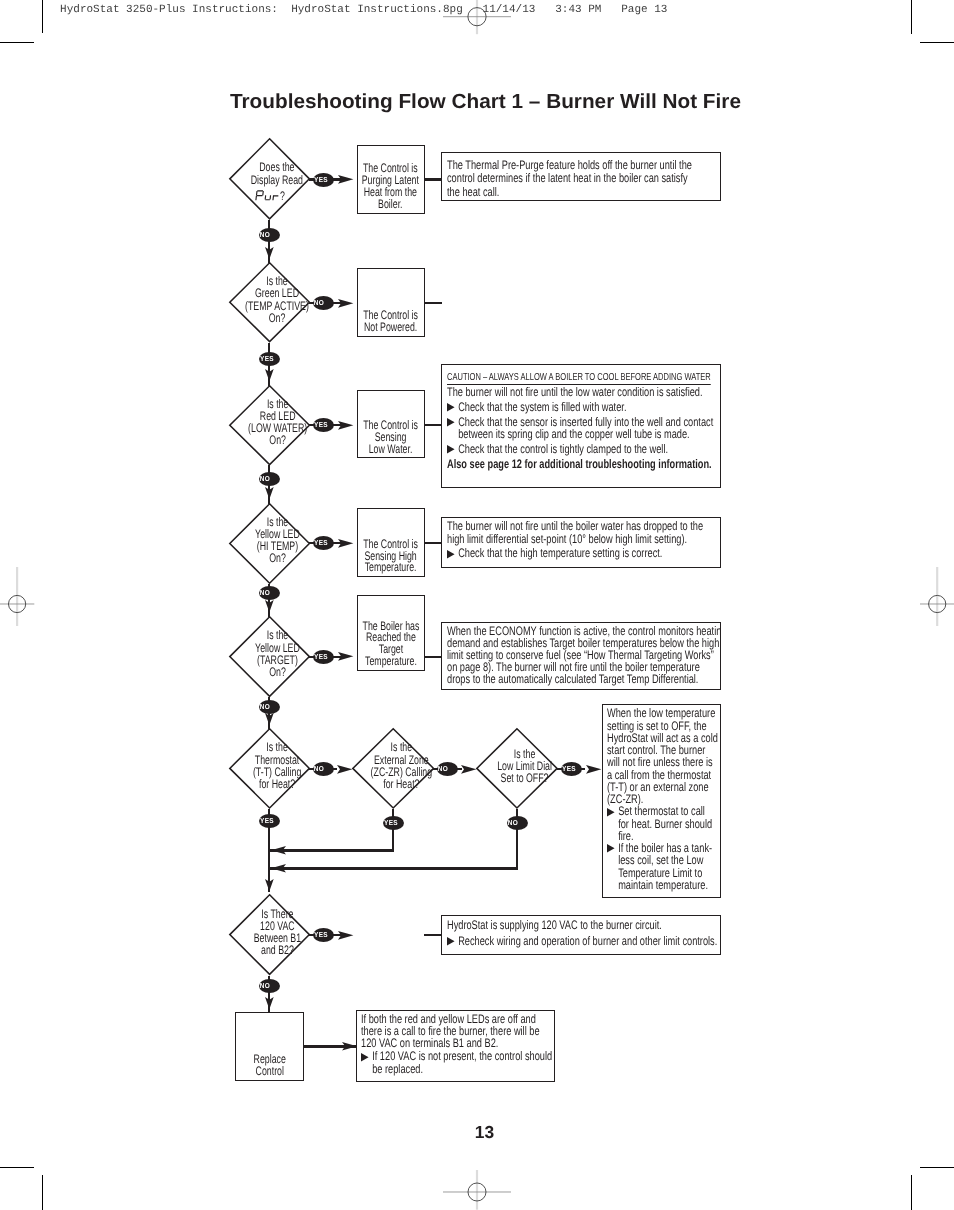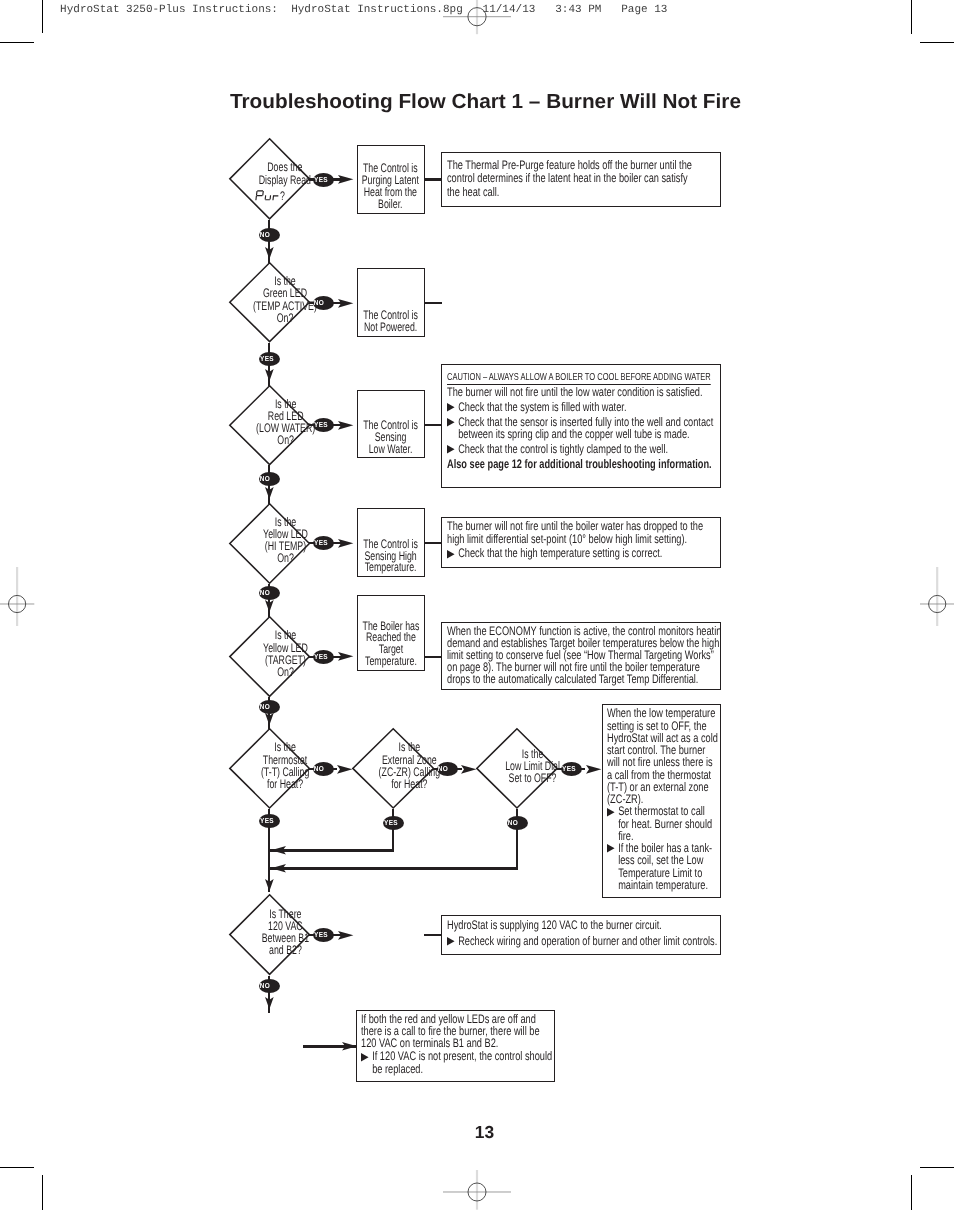--- a/index.html
+++ b/index.html
@@ -47,21 +47,21 @@
   .panel .ln{display:block;white-space:nowrap;}
   .panel .caution{font-size:10.12px;line-height:12.0px;
                   border-bottom:1.35px solid #231f20;
                   margin-bottom:1.5px;display:inline-block;white-space:nowrap;}
   .panel .bullet{position:relative;padding-left:15.0px;}
   .panel .bullet .bul{position:absolute;left:0.2px;top:2.2px;}
   .panel .footnote{font-weight:bold;margin-top:2.5px;white-space:nowrap;}
 
   
   .dia{position:absolute;}
-  .dia .lbl{position:absolute;left:16px;top:0;width:100%;height:100%;
+  .dia .lbl{position:absolute;left:8px;top:0;width:100%;height:100%;
             display:flex;align-items:center;justify-content:center;}
   .dia .lbl span{display:block;font-size:12.4px;line-height:12.25px;text-align:center;
                  position:relative;top:-2.9px;
                  transform:scaleX(0.71);transform-origin:center center;white-space:nowrap;}
   .dia .lbl-up{align-items:flex-start;padding-top:26.4px;box-sizing:border-box;}
   .dia .purrow{position:absolute;left:1.5px;top:52.2px;width:100%;height:11.6px;
                display:flex;align-items:flex-start;justify-content:center;}
   .dia .purrow .pur{flex:none;display:block;}
   .dia .purrow .qm{font-size:12.4px;line-height:13.6px;margin-left:3.2px;
                    transform:scaleX(0.71);transform-origin:left top;}
@@ -212,21 +212,24 @@
   </div>
   <div class="fbox" style="left:356.5px;top:390.1px;width:68.1px;height:68.4px">
     <div class="tx"><em>The Control is</em><br><em>Sensing</em><br><em>Low Water.</em></div>
   </div>
   <div class="fbox" style="left:356.5px;top:508.1px;width:68.1px;height:69.1px">
     <div class="tx"><em>The Control is</em><br><em>Sensing High</em><br><em>Temperature.</em></div>
   </div>
   <div class="fbox" style="left:356.5px;top:595px;width:68.1px;height:76px">
     <div class="tx"><em>The Boiler has</em><br><em>Reached the</em><br><em>Target</em><br><em>Temperature.</em></div>
   </div>
-  <div class="panel" style="left:441.4px;top:152.4px;width:279.6px;height:55px">
+  <div class="fbox" style="left:235.2px;top:1012.1px;width:68.6px;height:68.7px">
+    <div class="tx"><em>Replace</em><br><em>Control</em></div>
+  </div>
+  <div class="panel" style="left:441.4px;top:152.4px;width:279.6px;height:49px">
     <div class="body" style="width:364.564px;line-height:13.55px;top:5.3px">
       <p>
           <span class="ln">The Thermal Pre-Purge feature holds off the burner until the</span>
           <span class="ln">control determines if the latent heat in the boiler can satisfy</span>
           <span class="ln">the heat call.</span>
         </p>
     </div>
   </div>
   <div class="panel" style="left:441.4px;top:364.2px;width:279.6px;height:123.6px">
     <div class="body" style="width:364.564px;line-height:12.55px;top:4.4px">

